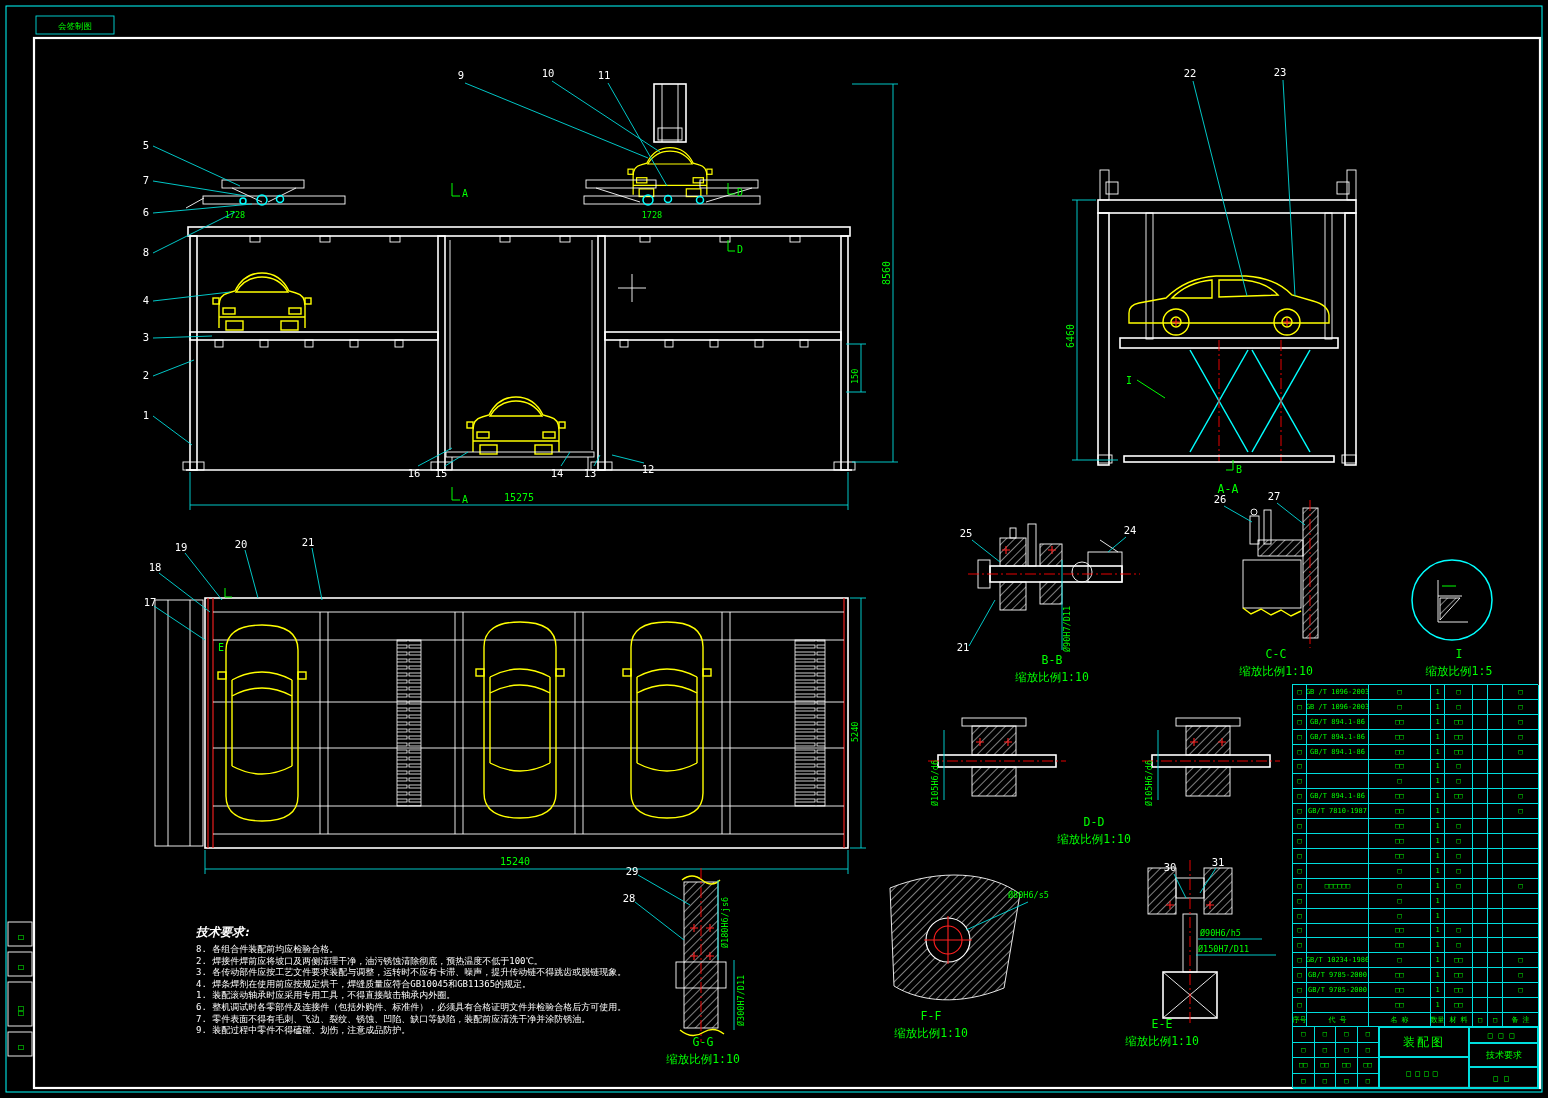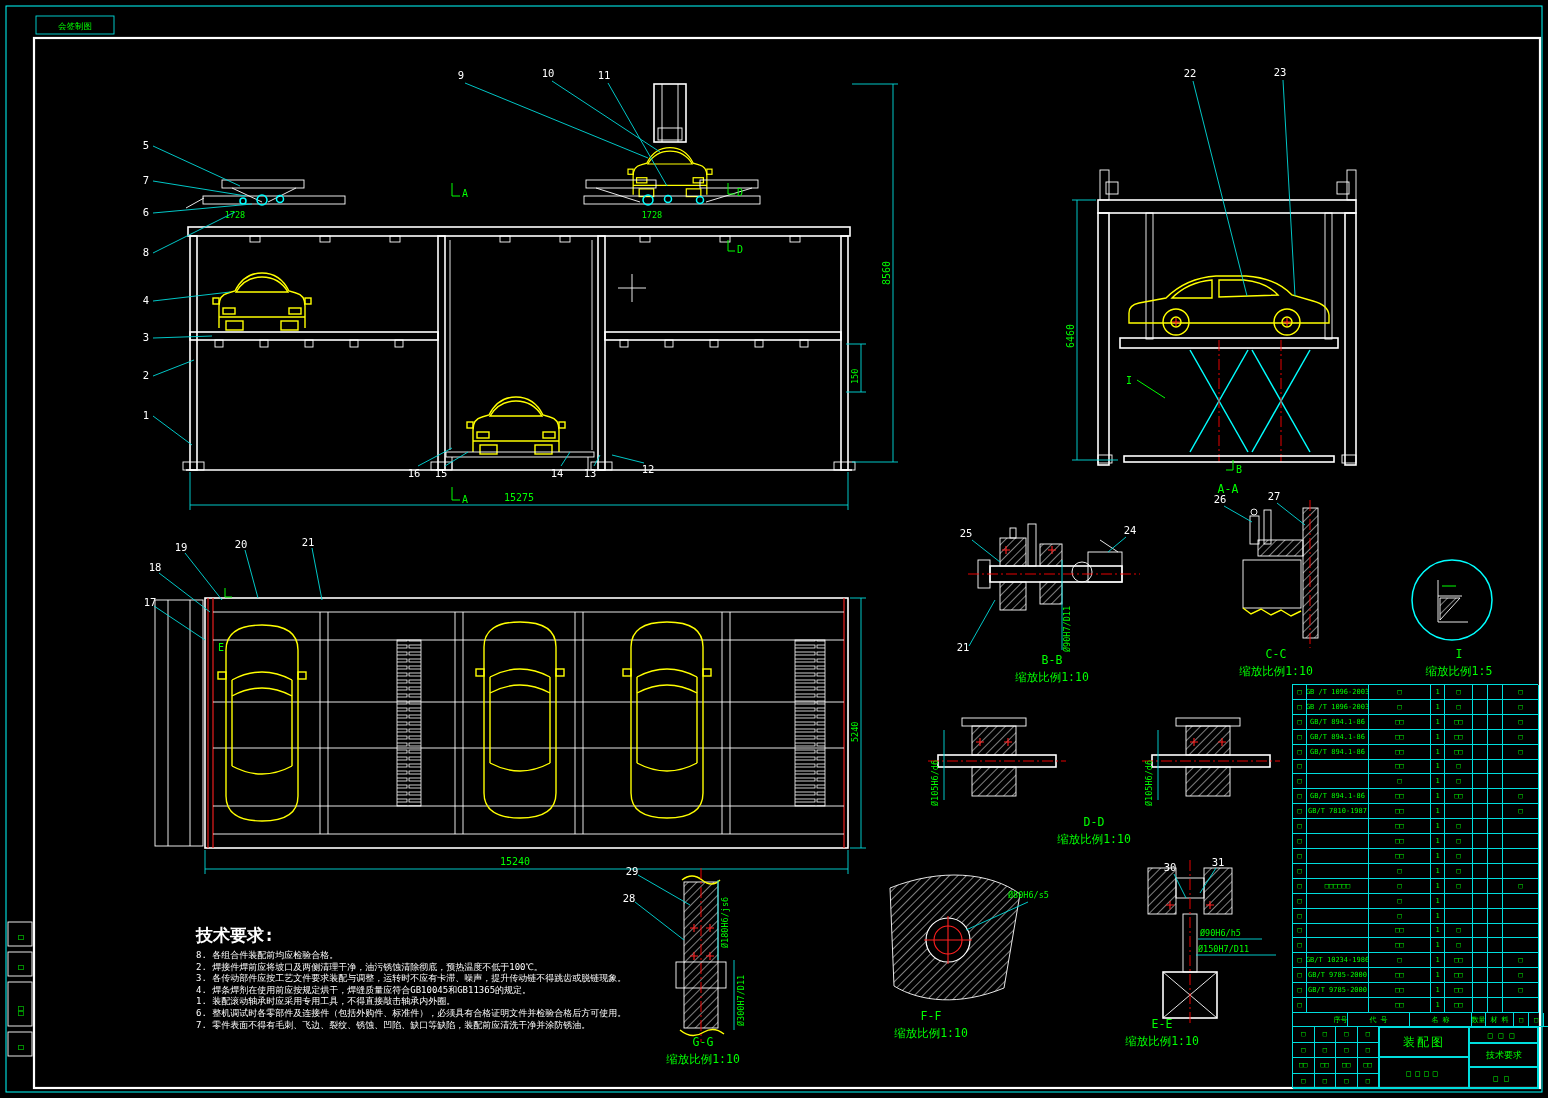--- a/index.html
+++ b/index.html
@@ -22,21 +22,21 @@
   .sr{stroke:#ff2020;fill:none;stroke-width:1.1;}
   .cl{stroke:#ff0000;fill:none;stroke-width:0.9;stroke-dasharray:11 3 2 3;}
   .ht{fill:url(#h45);stroke:#ffffff;stroke-width:0.9;}
   
   .ov{position:absolute;pointer-events:none;}
   .wm1{left:590px;top:486px;font-family:"DejaVu Serif",serif;font-weight:bold;
        font-size:42px;color:#d40000;letter-spacing:1px;white-space:nowrap;}
   .wm2{left:632px;top:554px;font-family:"DejaVu Serif",serif;font-weight:bold;
        font-size:42px;color:#d40000;letter-spacing:2px;white-space:nowrap;}
   .tech{left:196px;top:924px;width:600px;color:#fff;}
-  .tech-title{font-size:17px;font-weight:bold;margin-bottom:3px;white-space:nowrap;}
+  .tech-title{font-size:12px;font-weight:bold;margin-bottom:3px;white-space:nowrap;font-style:italic;}
   .tech-line{font-size:9px;line-height:11.6px;white-space:nowrap;}
   #bom{left:1292px;top:684px;width:246px;border-left:1px solid #00dddd;border-top:1px solid #00dddd;box-sizing:border-box;}
   #bom-header{left:1292px;top:1012px;width:246px;border-left:1px solid #00dddd;border-top:1px solid #00dddd;box-sizing:border-box;}
   .bom-row{display:flex;box-sizing:border-box;}
   .bom-cell{box-sizing:border-box;border-right:1px solid #00dddd;border-bottom:1px solid #00dddd;
             font-size:7px;color:#00ff00;overflow:hidden;white-space:nowrap;
             display:flex;align-items:center;justify-content:center;flex:0 0 auto;}
   #titleblock{left:1292px;top:1026px;width:246px;height:62px;border:1px solid #00dddd;box-sizing:border-box;}
   .tb-cell{position:absolute;box-sizing:border-box;border:1px solid #00dddd;color:#00ff00;
            display:flex;align-items:center;justify-content:center;overflow:hidden;}
@@ -460,20 +460,21 @@
 <div class="ov tech">
   <div class="tech-title">技术要求:</div>
   <div id="tech-items">
         <div class="tech-line">8. 各组合件装配前均应检验合格。</div>
         <div class="tech-line">2. 焊接件焊前应将坡口及两侧清理干净，油污锈蚀清除彻底，预热温度不低于100℃。</div>
         <div class="tech-line">3. 各传动部件应按工艺文件要求装配与调整，运转时不应有卡滞、噪声，提升传动链不得跳齿或脱链现象。</div>
         <div class="tech-line">4. 焊条焊剂在使用前应按规定烘干，焊缝质量应符合GB10045和GB11365的规定。</div>
         <div class="tech-line">1. 装配滚动轴承时应采用专用工具，不得直接敲击轴承内外圈。</div>
         <div class="tech-line">6. 整机调试时各零部件及连接件（包括外购件、标准件），必须具有合格证明文件并检验合格后方可使用。</div>
         <div class="tech-line">7. 零件表面不得有毛刺、飞边、裂纹、锈蚀、凹陷、缺口等缺陷，装配前应清洗干净并涂防锈油。</div>
+        <div class="tech-line">9. 装配过程中零件不得磕碰、划伤，注意成品防护。</div>
       </div>
 </div>
 
 <div class="ov" id="bom">
       <div id="bom-rows">
         <div class="bom-row" style="height: 14.9091px;">
           <span class="bom-cell" style="width: 14px;">□</span>
           <span class="bom-cell" style="width: 62px;">GB /T 1096-2003</span>
           <span class="bom-cell" style="width: 62px;">□</span>
           <span class="bom-cell" style="width: 14px;">1</span>
@@ -689,21 +690,21 @@
           <span class="bom-cell" style="width: 14px;">1</span>
           <span class="bom-cell" style="width: 28px;">□□</span>
           <span class="bom-cell" style="width: 15px;"></span>
           <span class="bom-cell" style="width: 15px;"></span>
           <span class="bom-cell" style="width: 36px;"></span>
         </div>
       </div>
     </div>
 <div class="ov" id="bom-header">
       <div class="bom-row" style="height: 14px;">
-        <span class="bom-cell" style="width: 14px; margin-left: 41px;">序号</span>
+        <span class="bom-cell" style="width: 14px;">序号</span>
         <span class="bom-cell" style="width: 62px;">代 号</span>
         <span class="bom-cell" style="width: 62px;">名 称</span>
         <span class="bom-cell" style="width: 14px;">数量</span>
         <span class="bom-cell" style="width: 28px;">材 料</span>
         <span class="bom-cell" style="width: 15px;">□</span>
         <span class="bom-cell" style="width: 15px;">□</span>
         <span class="bom-cell" style="width: 36px;">备 注</span>
       </div>
     </div>
 

